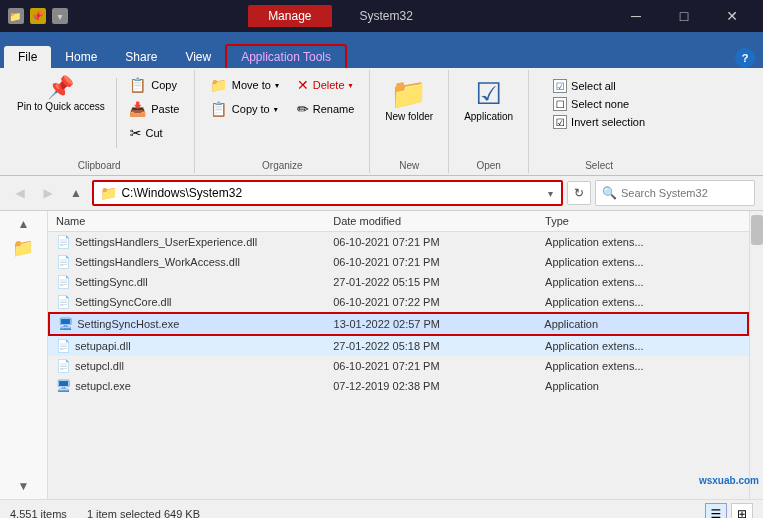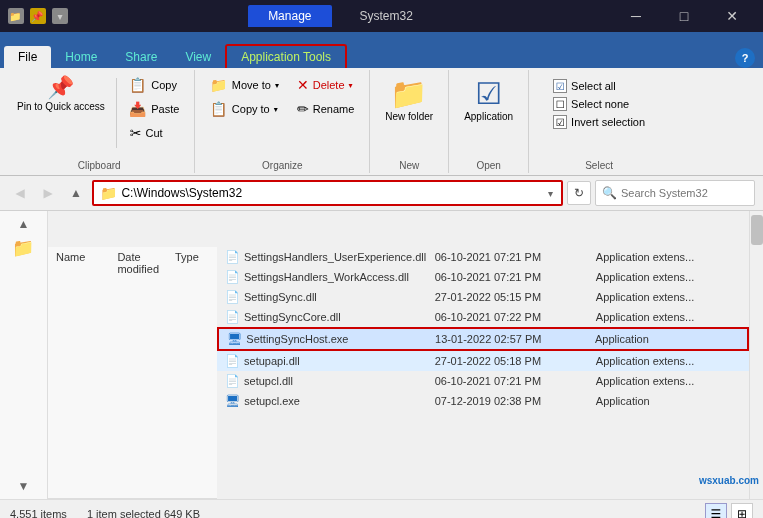--- a/index.html
+++ b/index.html
@@ -4,28 +4,28 @@
   <style>
     * { margin: 0; padding: 0; box-sizing: border-box; }
     body { font-family: 'Segoe UI', sans-serif; font-size: 12px; background: #f0f0f0; width: 763px; height: 518px; overflow: hidden; }
 
     
     .titlebar { background: #1a1a2e; height: 32px; display: flex; align-items: center; padding: 0 8px; color: white; }
     .titlebar-icons { display: flex; gap: 6px; align-items: center; }
     .titlebar-icon { width: 16px; height: 16px; background: #888; border-radius: 2px; display: flex; align-items: center; justify-content: center; font-size: 10px; color: #ccc; }
     .titlebar-pin { background: #c8a000; }
     .titlebar-title-area { flex: 1; display: flex; justify-content: center; align-items: center; gap: 8px; }
-    .tab-manage { background: #1d4ed8; color: white; padding: 4px 20px; font-size: 12px; border-radius: 2px 2px 0 0; }
+    .tab-manage { background: #b91c1c; color: white; padding: 4px 20px; font-size: 12px; border-radius: 2px 2px 0 0; }
     .tab-system32 { color: #ccc; padding: 4px 20px; font-size: 12px; }
     .titlebar-controls { display: flex; gap: 2px; }
     .titlebar-btn { width: 46px; height: 32px; display: flex; align-items: center; justify-content: center; color: #ccc; font-size: 14px; cursor: pointer; }
 
     
     .ribbon-tabs { background: #2d5fa3; display: flex; align-items: flex-end; padding: 0 0 0 4px; height: 36px; }
-    .ribbon-tab { padding: 4px 14px; font-size: 12px; color: #5eead4; cursor: pointer; border-radius: 3px 3px 0 0; }
+    .ribbon-tab { padding: 4px 14px; font-size: 12px; color: #ffffff; cursor: pointer; border-radius: 3px 3px 0 0; }
     .ribbon-tab.active { background: #f0f0f0; color: #000; }
     .ribbon-tab-right { margin-left: auto; display: flex; align-items: center; gap: 4px; padding-right: 8px; }
     .ribbon-help { width: 20px; height: 20px; border-radius: 50%; background: #1e6fc4; color: white; display: flex; align-items: center; justify-content: center; font-size: 11px; font-weight: bold; }
 
     
     .ribbon { background: #f0f0f0; border-bottom: 1px solid #c0c0c0; display: flex; align-items: stretch; padding: 2px 4px; }
     .ribbon-group { display: flex; flex-direction: column; align-items: center; border-right: 1px solid #d0d0d0; padding: 0 8px; min-width: 70px; }
     .ribbon-group-content { display: flex; gap: 4px; align-items: flex-start; flex: 1; padding: 4px 0; }
     .ribbon-group-label { font-size: 10px; color: #555; padding: 2px 0; }
     .ribbon-btn { display: flex; flex-direction: column; align-items: center; cursor: pointer; padding: 2px 4px; min-width: 36px; border: 1px solid transparent; border-radius: 2px; }
@@ -56,21 +56,21 @@
     .search-icon { color: #888; font-size: 12px; margin-right: 4px; }
     .search-input { border: none; outline: none; font-size: 11px; color: #888; background: transparent; width: 100%; }
 
     
     .file-area { display: flex; height: calc(518px - 32px - 28px - 108px - 34px - 28px); }
     .sidebar { width: 48px; background: #f8f8f8; border-right: 1px solid #ddd; display: flex; flex-direction: column; align-items: center; padding: 4px 0; }
     .sidebar-arrows { display: flex; flex-direction: column; align-items: center; }
     .sidebar-arrow { color: #666; font-size: 12px; cursor: pointer; padding: 2px; }
     .sidebar-folder { color: #e6a817; font-size: 18px; cursor: pointer; margin-top: 4px; }
 
-    .file-list { flex: 1; overflow: hidden; display: flex; flex-direction: row; margin-top: 36px; }
+    .file-list { flex: 1; overflow: hidden; display: flex; flex-direction: column; }
     .file-list-header { display: flex; background: #f8f8f8; border-bottom: 1px solid #ddd; padding: 2px 0; }
     .col-header { font-size: 11px; color: #333; padding: 2px 8px; cursor: pointer; }
     .col-name { flex: 2; }
     .col-date { flex: 1.5; }
     .col-type { flex: 1.5; }
 
     .file-rows { flex: 1; overflow-y: auto; }
     .file-row { display: flex; align-items: center; padding: 2px 0; cursor: pointer; }
     .file-cell { font-size: 11px; color: #333; padding: 1px 8px; overflow: hidden; text-overflow: ellipsis; white-space: nowrap; }
     .file-cell.name { flex: 2; display: flex; align-items: center; gap: 4px; }
@@ -111,21 +111,21 @@
     <div class="titlebar-btn">□</div>
     <div class="titlebar-btn close">✕</div>
   </div>
 </div>
 
 <div class="ribbon-tabs">
   <div class="ribbon-tab active">File</div>
   <div class="ribbon-tab">Home</div>
   <div class="ribbon-tab">Share</div>
   <div class="ribbon-tab">View</div>
-  <div class="ribbon-tab" style="background:#2d5fa3;color:#bef264;border:2px solid #cc0000;border-bottom:none;">Application Tools</div>
+  <div class="ribbon-tab" style="background:#2d5fa3;color:#f0abfc;border:2px solid #cc0000;border-bottom:none;">Application Tools</div>
   <div class="ribbon-tab-right">
     <div class="ribbon-help">?</div>
   </div>
 </div>
 
 <div class="ribbon" style="height:108px;">
 
   <div class="ribbon-group" style="min-width:120px;">
     <div class="ribbon-group-content">
       <div class="ribbon-btn" style="min-width:50px;">

